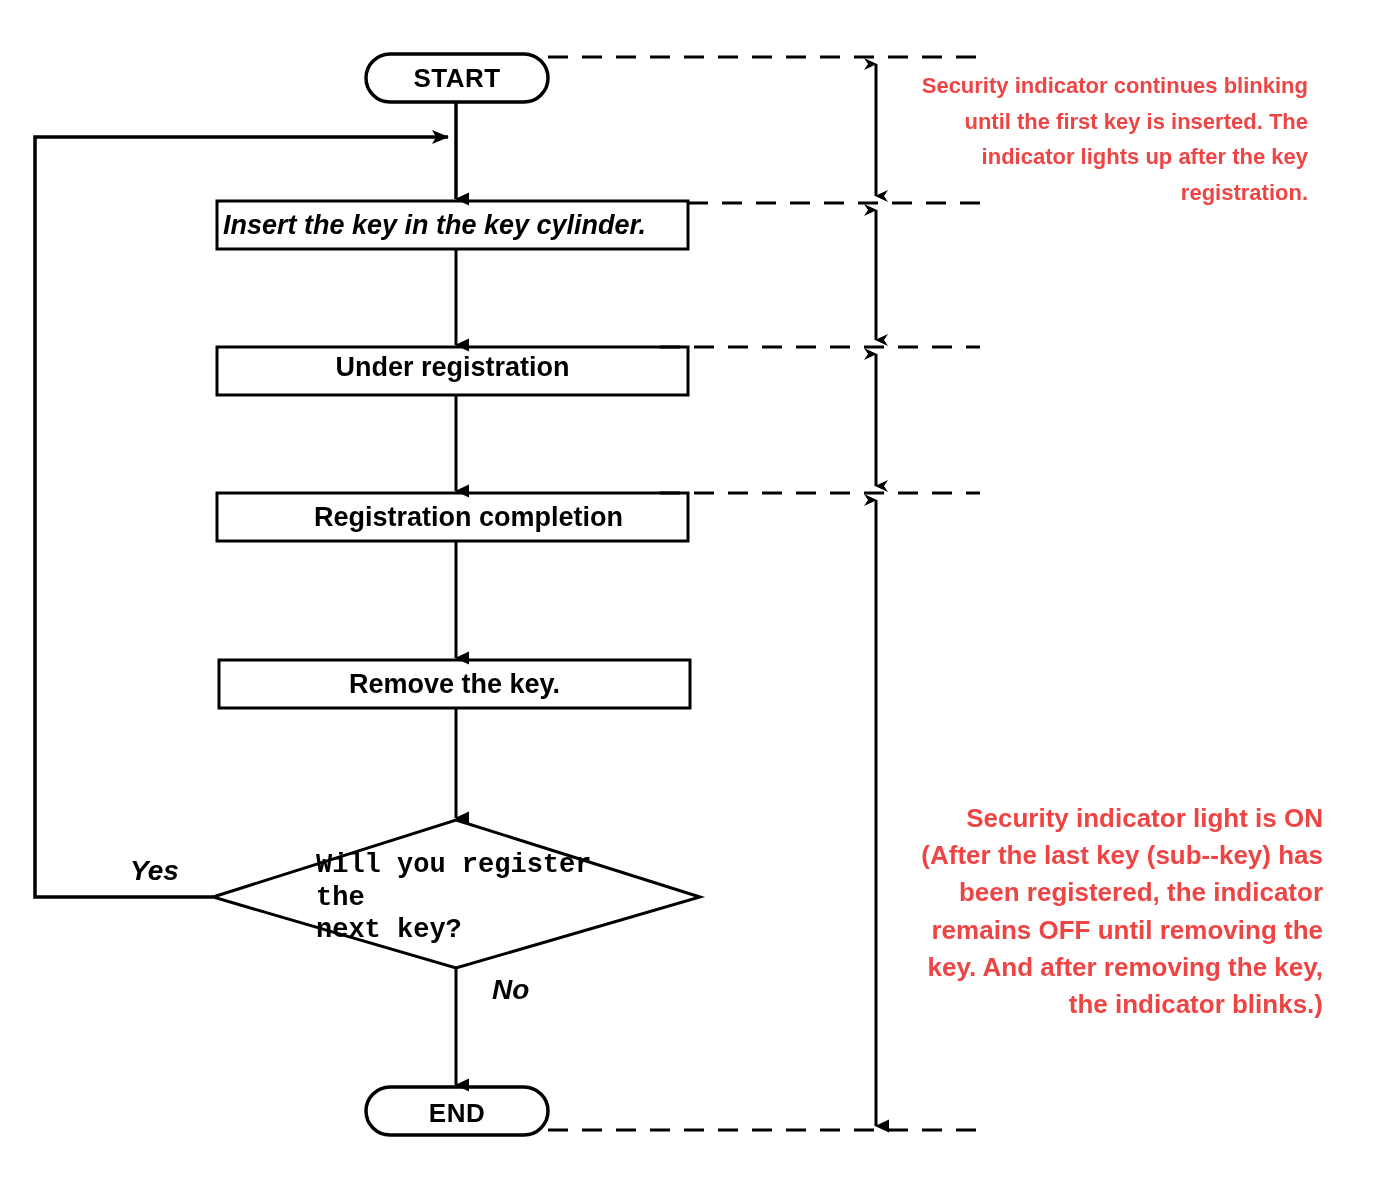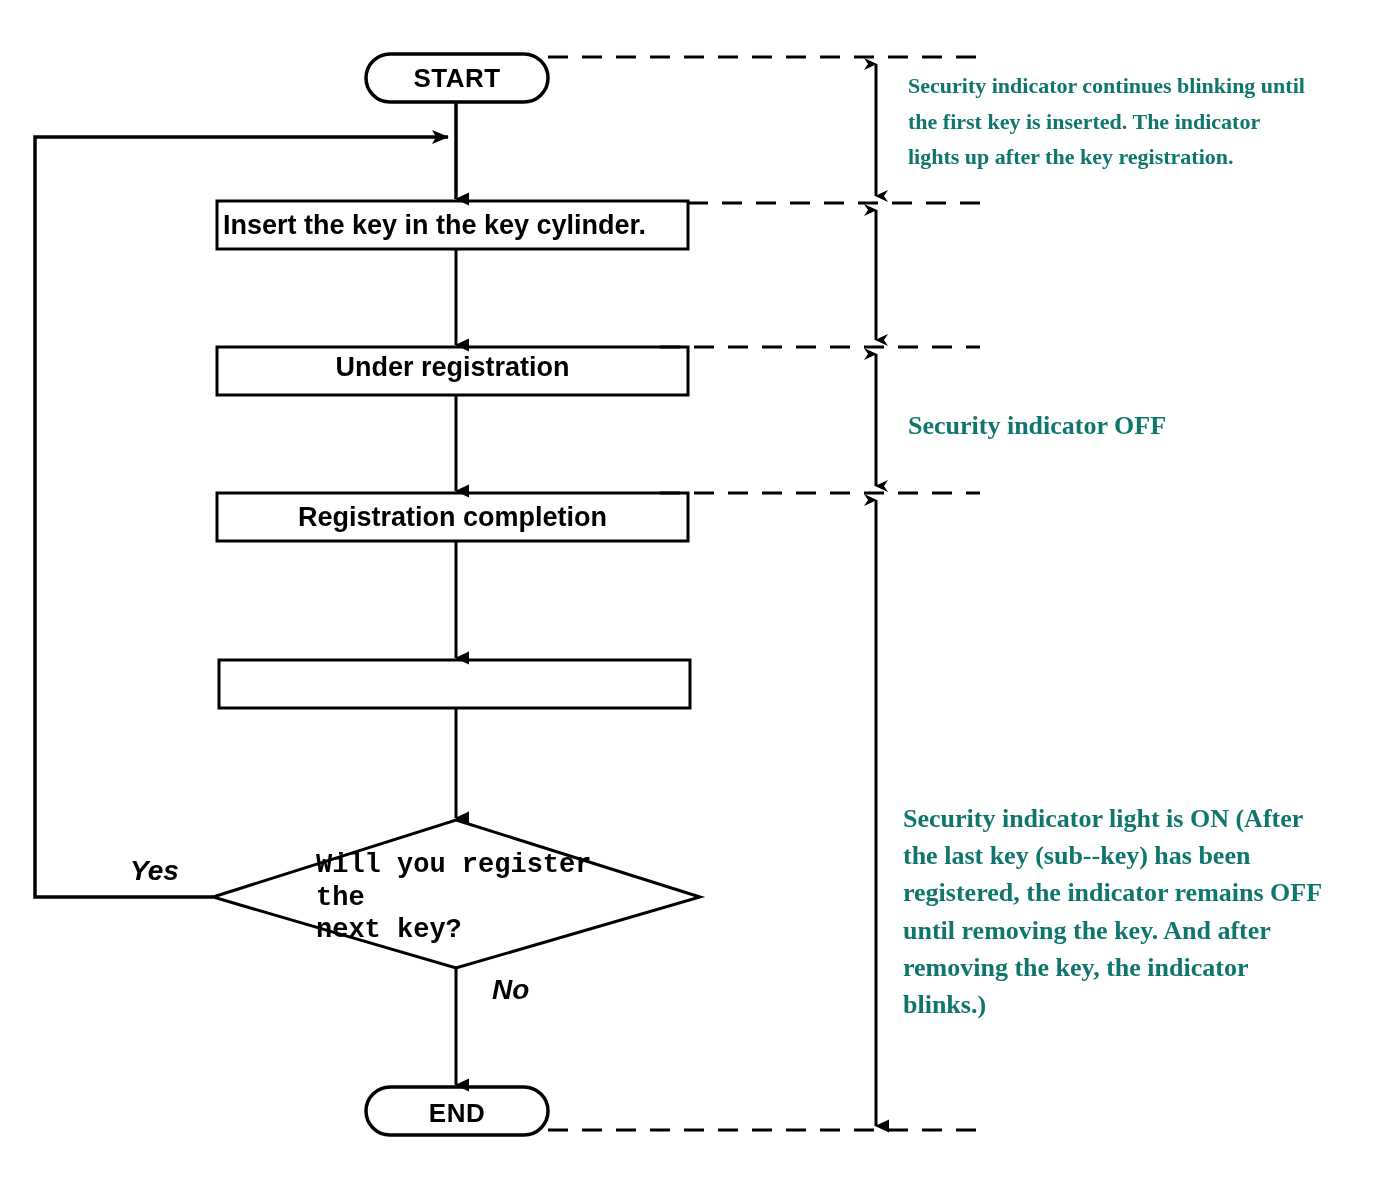--- a/index.html
+++ b/index.html
@@ -53,23 +53,24 @@
   .branch-label {
     position: absolute;
     font-family: "Liberation Sans", sans-serif;
     font-weight: bold;
     font-size: 28px;
     color: #000;
     font-style: italic;
   }
   .annotation {
     position: absolute;
-    font-family: Liberation Serif, serif;
+    font-family: Liberation Sans, sans-serif;
     font-weight: bold;
-    color: #0f766e;
+    color: #ef4444;
+    text-align: right;
   }
   .ann-small {
     font-size: 22px;
     line-height: 1.62;
     width: 400px;
   }
   .ann-mid {
     font-size: 26px;
     line-height: 1.3;
   }
@@ -173,36 +174,36 @@
     <g>
       <line x1="876" y1="354" x2="876" y2="486" stroke="#000" stroke-width="3" marker-start="url(#arrowUpSmall)" marker-end="url(#arrowDownSmall)"></line>
     </g>
     <g>
       <line x1="876" y1="500" x2="876" y2="1126" stroke="#000" stroke-width="3" marker-start="url(#arrowUpSmall)" marker-end="url(#arrowDown)"></line>
     </g>
   </svg>
 
   <div class="node-label terminator-label" style="left:366px; top:54px; width:182px; height:48px;">START</div>
 
-  <div class="node-label process-label" style="left:217px; top:201px; width:435px; height:48px;">Insert the key in the key cylinder.</div>
+  <div class="node-label process-label" style="left:217px; top:201px; width:435px; height:48px;font-style:italic;">Insert the key in the key cylinder.</div>
 
   <div class="node-label process-label" style="left:217px; top:347px; width:471px; height:40px;">Under registration</div>
 
-  <div class="node-label process-label" style="left:217px; top:493px; width:471px; height:48px;">Registration completion</div>
-
+  <div class="node-label process-label" style="left:217px; top:493px; width:471px; height:48px;padding-left:16px;">Registration completion</div>
+
+  <div class="node-label process-label" style="left:219px; top:660px; width:471px; height:48px;">Remove the key.</div>
 
   <div class="node-label decision-label" style="left:316px; top:855px; width:300px; height:86px;font-family:Liberation Mono, monospace;">Will  you  register  the
 next key?</div>
 
   <div class="node-label terminator-label" style="left:366px; top:1087px; width:182px; height:52px;border-radius:11px;">END</div>
 
   <div class="branch-label" style="left:130px; top:855px;">Yes</div>
 
   <div class="branch-label" style="left:480px; top:974px;margin-left:12px;">No</div>
 
   <div class="annotation ann-small" style="left:908px; top:68px;">Security indicator continues blinking until the first key is inserted. The indicator lights up after the key registration.</div>
 
 
-  <div class="annotation ann-mid" style="left:908px; top:409px;">Security indicator OFF</div>
 
   <div class="annotation ann-block" style="left:903px; top:800px;">Security indicator light is ON (After the last key (sub--key) has been registered,  the  indicator remains OFF until removing the key. And after removing the key, the indicator blinks.)</div>
 
 </div>
 
 </body></html>

